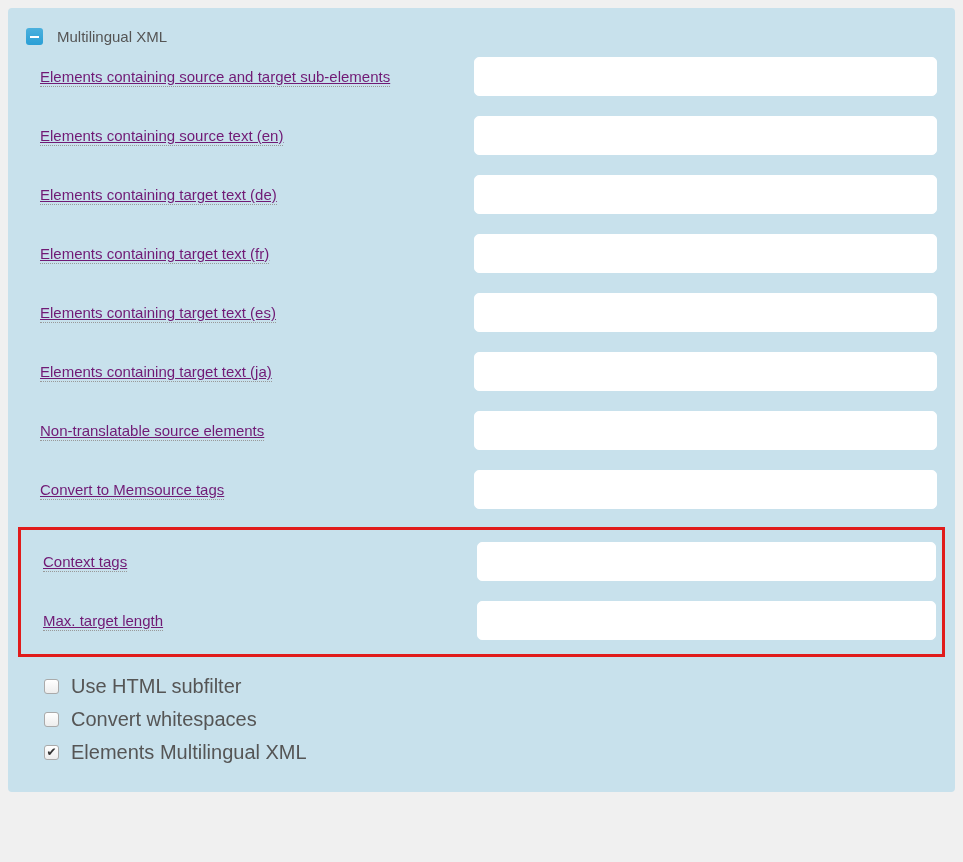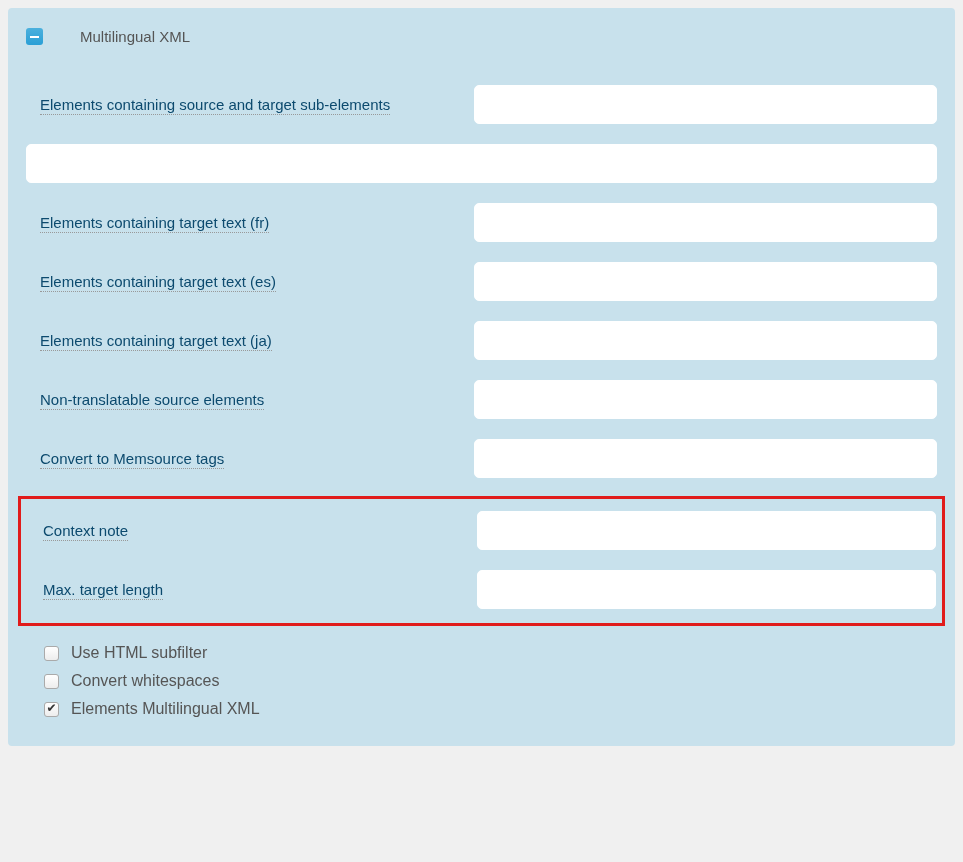--- a/index.html
+++ b/index.html
@@ -16,22 +16,21 @@
     }
     .panel {
       background: #c8e1ec;
       border-radius: 4px;
       padding: 20px 18px 18px 18px;
       width: 947px;
     }
     .panel-header {
       display: flex;
       align-items: flex-end;
-      margin-bottom: 38px;
-      gap: 23px;
+      margin-bottom: 10px;
     }
     .collapse-icon {
       width: 17px;
       height: 17px;
       background: linear-gradient(to bottom, #4bb0dd, #2a9fd6);
       border-radius: 3px;
       display: flex;
       align-items: center;
       justify-content: center;
       margin-right: 14px;
@@ -56,22 +55,23 @@
       min-height: 43px;
       margin-bottom: 16px;
     }
     .form-label {
       flex: 0 0 448px;
       padding-left: 14px;
     }
     .form-label span {
       border-bottom: 1px dotted #999;
       padding-bottom: 1px;
-      color: #0c4a6e;
+      color: #701a75;
       cursor: help;
+      text-decoration: underline;
     }
     .form-input {
       flex: 1;
       height: 39px;
       border: 1px solid #fff;
       border-radius: 5px;
       background: #fff;
       padding: 6px 10px;
       font-size: 15px;
       color: #555;
@@ -111,39 +111,44 @@
     .checkbox.checked::before {
       content: "✔";
       font-size: 12px;
       color: #333;
       line-height: 1;
       position: relative;
       top: -1px;
     }
     .checkbox-label {
       color: #555;
-      font-size: 16px;
+      font-size: 20px;
     }
   </style>
 </head>
 <body>
 
 <div class="panel">
   <div class="panel-header">
     <div class="collapse-icon"></div>
     <div class="panel-title">Multilingual XML</div>
   </div>
 
   <div class="form-row">
     <div class="form-label"><span>Elements containing source and target sub-elements</span></div>
     <input class="form-input" type="text" value="" style="">
   </div>
 
-
-  <div class="form-row">
+  <div class="form-row">
+    <div class="form-label"><span>Elements containing source text (en)</span></div>
+    <input class="form-input" type="text" value="" style="">
+  </div>
+
+  <div class="form-row">
+    <div class="form-label"><span>Elements containing target text (de)</span></div>
     <input class="form-input" type="text" value="" style="">
   </div>
 
   <div class="form-row">
     <div class="form-label"><span>Elements containing target text (fr)</span></div>
     <input class="form-input" type="text" value="" style="">
   </div>
 
   <div class="form-row">
     <div class="form-label"><span>Elements containing target text (es)</span></div>
@@ -160,21 +165,21 @@
     <input class="form-input" type="text" value="" style="">
   </div>
 
   <div class="form-row">
     <div class="form-label"><span>Convert to Memsource tags</span></div>
     <input class="form-input" type="text" value="" style="">
   </div>
 
   <div class="highlight-box">
     <div class="form-row">
-      <div class="form-label"><span>Context note</span></div>
+      <div class="form-label"><span>Context tags</span></div>
       <input class="form-input" type="text" value="" style="">
     </div>
     <div class="form-row">
       <div class="form-label"><span>Max. target length</span></div>
       <input class="form-input" type="text" value="" style="">
     </div>
   </div>
 
   <div class="checkbox-row">
     <div class="checkbox"></div>

